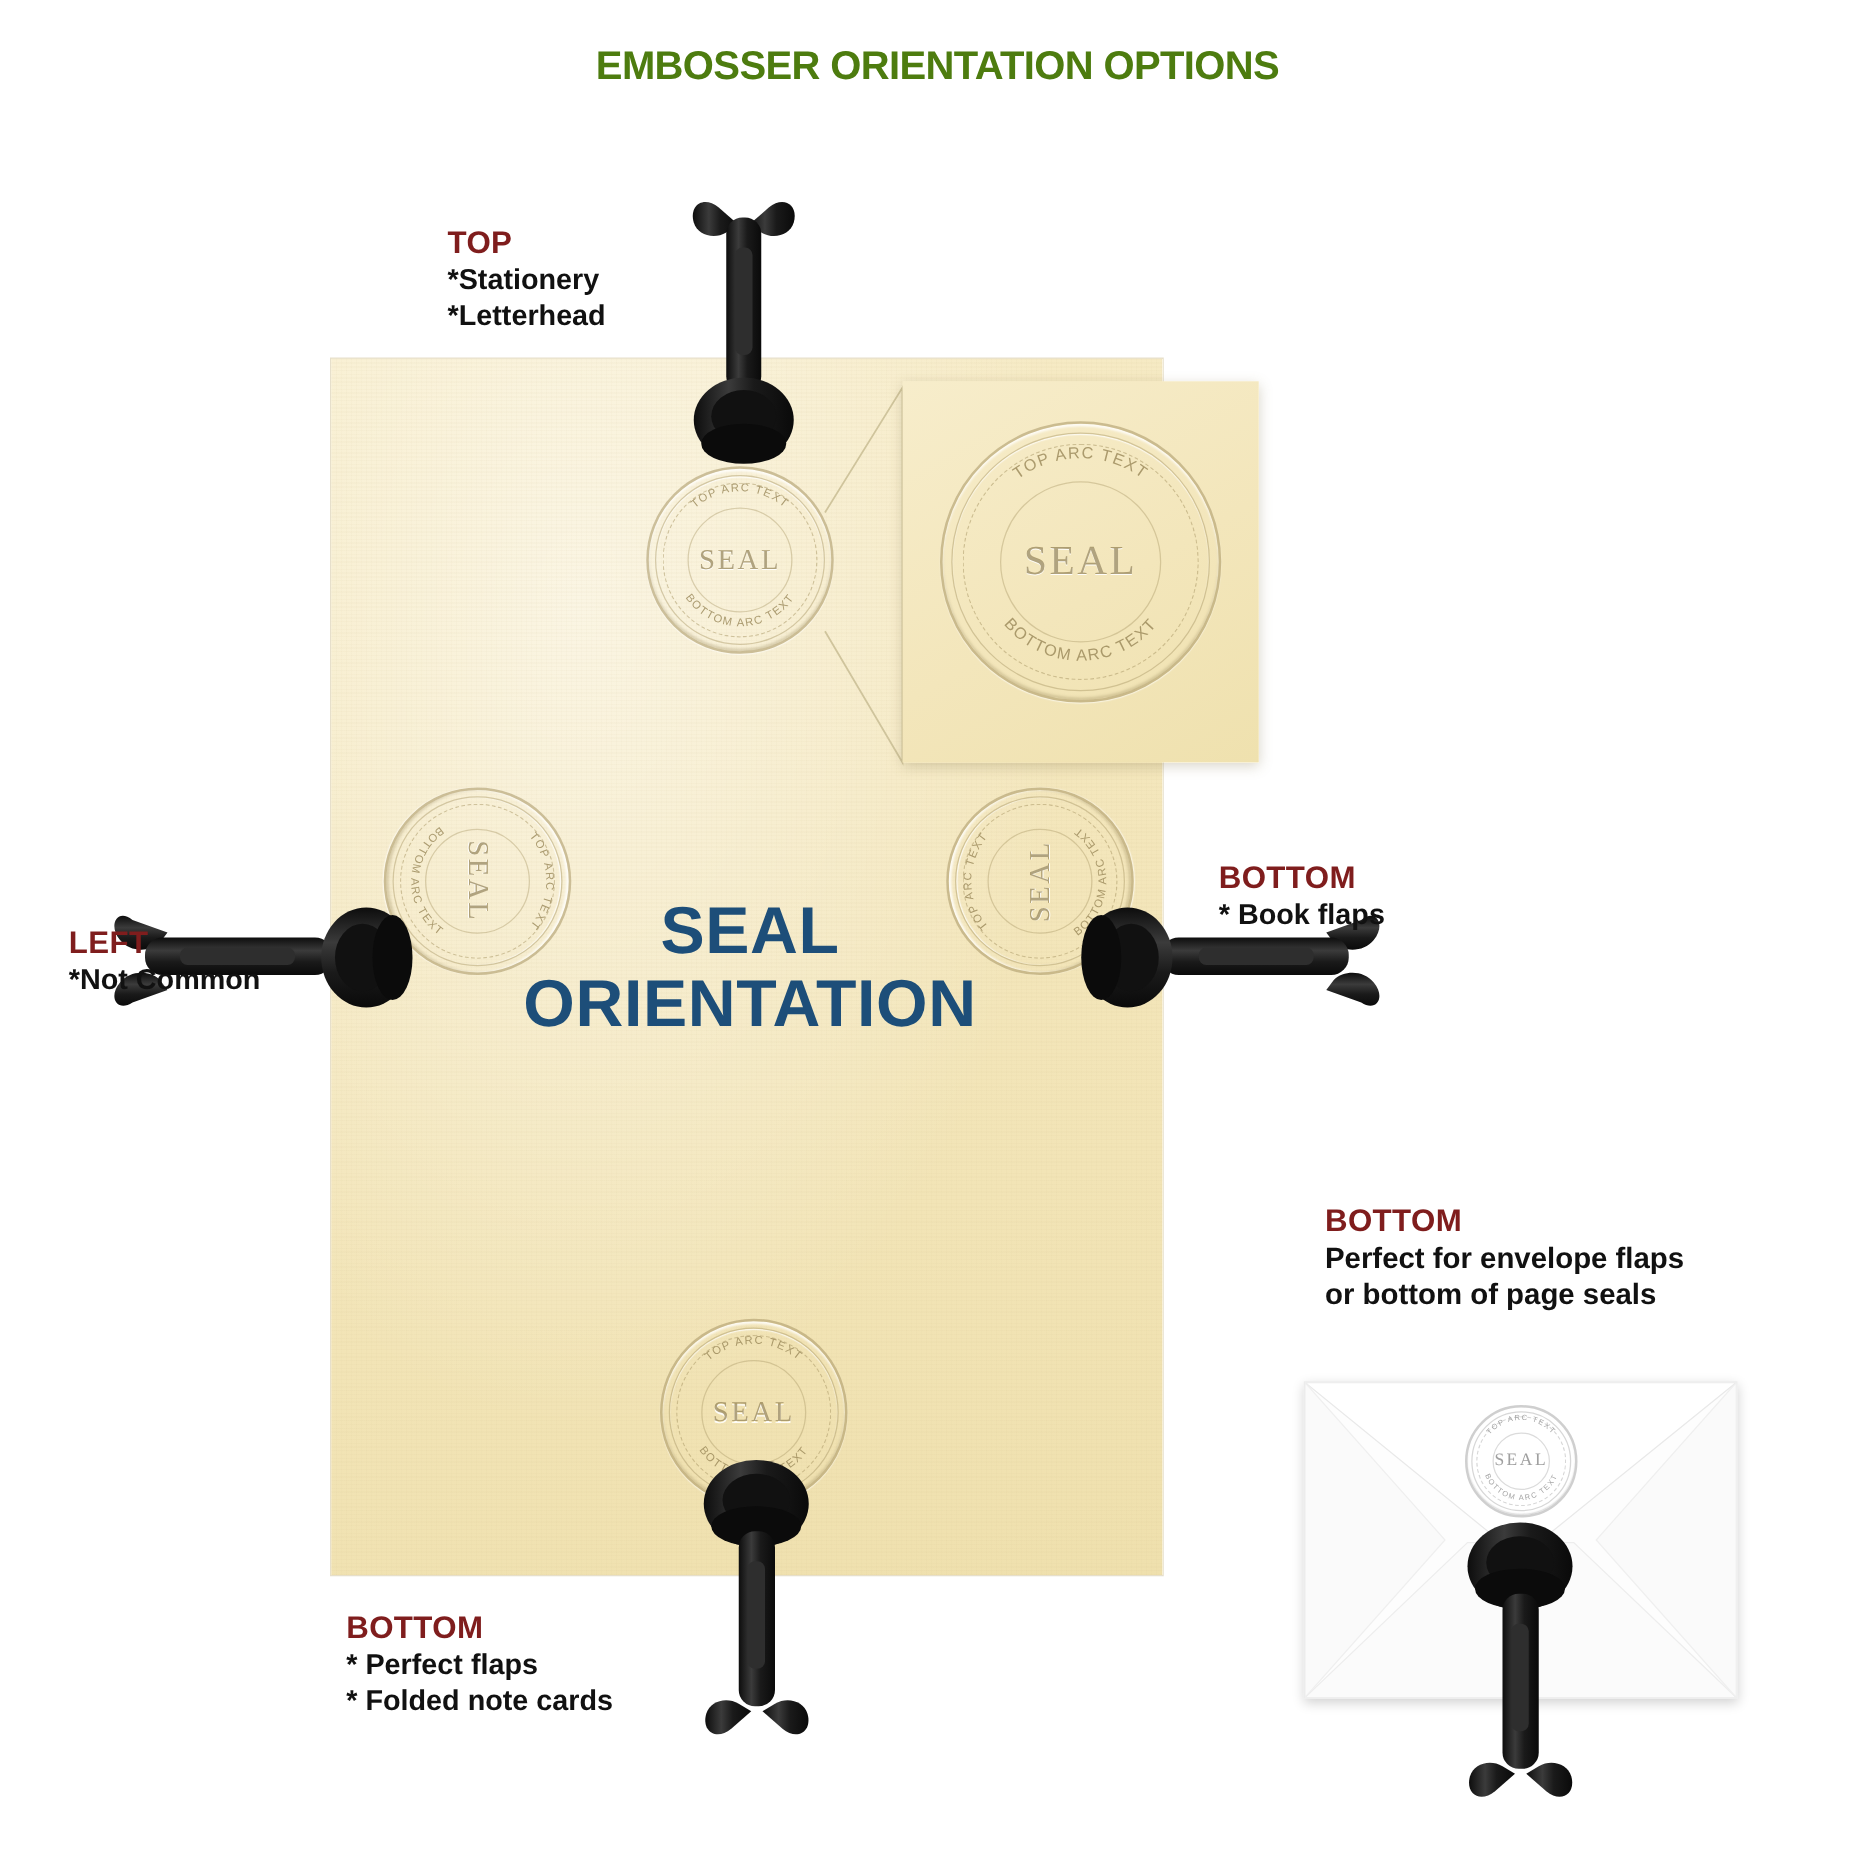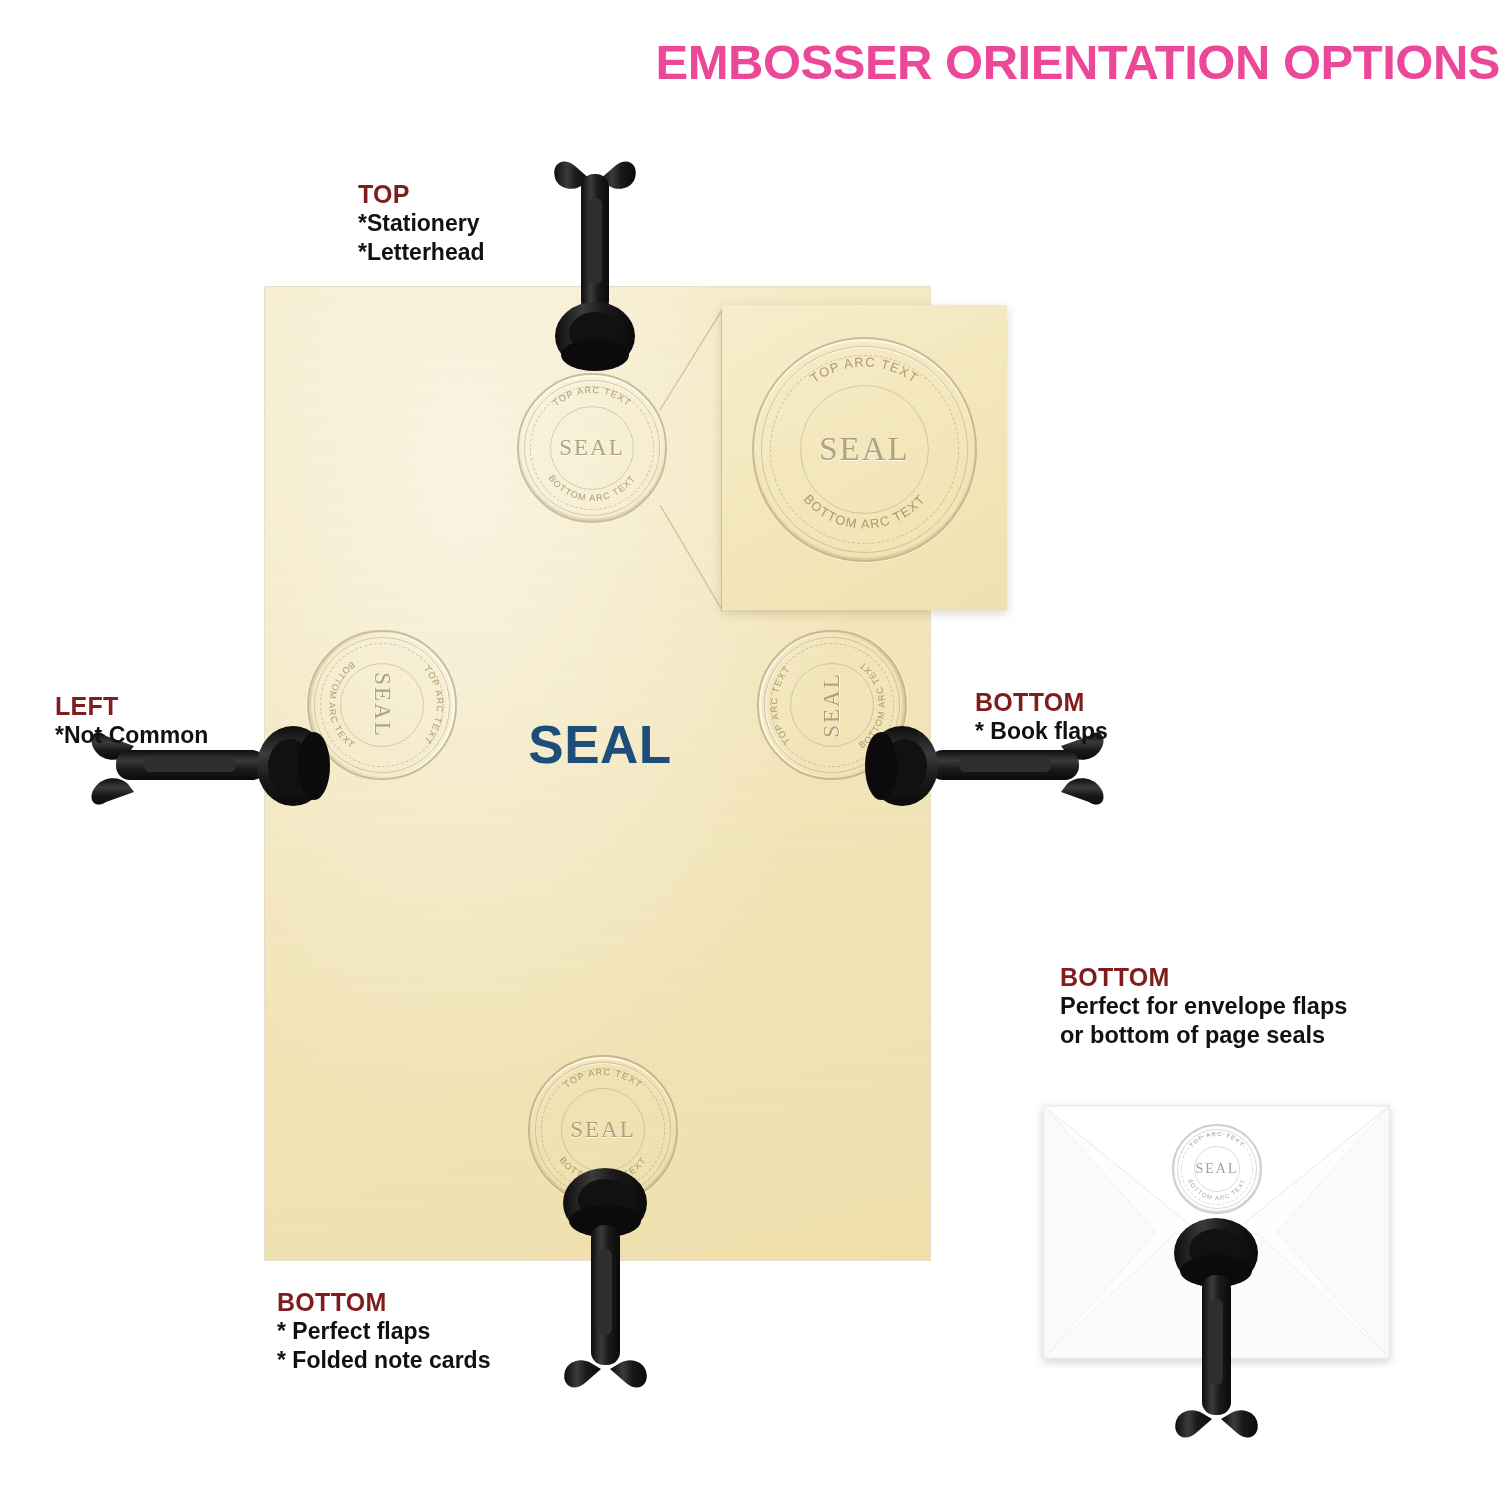--- a/index.html
+++ b/index.html
@@ -8,23 +8,23 @@
     background:#ffffff;
     font-family:"Liberation Sans", sans-serif;
     position:relative;
     overflow:hidden;
   }
   .stage{position:absolute;inset:0;}
 
   
   .title{
     position:absolute;top:34px;left:0;width:1500px;
-    text-align:right;
-    font-size:49px;font-weight:bold;letter-spacing:-0.5px;
-    color:#ec4899;
+    text-align:center;
+    font-size:32px;font-weight:bold;letter-spacing:-0.5px;
+    color:#4d7c0f;
   }
 
   
   .paper{
     position:absolute;left:265px;top:287px;width:665px;height:973px;
     background:
       radial-gradient(ellipse at 30% 20%, rgba(255,255,255,.55), rgba(255,255,255,0) 60%),
       linear-gradient(165deg,#f7ecc8 0%,#f4e7bd 40%,#f2e4b6 70%,#efe0ad 100%);
     box-shadow:0 0 0 1px rgba(200,185,140,.45);
   }
@@ -230,20 +230,21 @@
         <textPath href="#tarcB" startOffset="50%" text-anchor="middle">TOP ARC TEXT</textPath>
       </text>
       <text class="arctext" style="font-size:9px;">
         <textPath href="#barcB" startOffset="50%" text-anchor="middle">BOTTOM ARC TEXT</textPath>
       </text>
     </svg>
   </div>
 
   <div class="center-text">
     <div>SEAL</div>
+    <div>ORIENTATION</div>
   </div>
 
   <div class="tool" style="left:545px;top:150px;width:100px;height:240px;">
     <svg viewBox="0 0 100 240" width="100" height="240">
       <defs>
         <linearGradient id="g1" x1="0" y1="0" x2="1" y2="0">
           <stop offset="0" stop-color="#0d0d0d"></stop>
             <stop offset=".35" stop-color="#3b3b3b"></stop>
           <stop offset=".6" stop-color="#1a1a1a"></stop>
             <stop offset="1" stop-color="#0a0a0a"></stop>
@@ -346,21 +347,21 @@
       <path d="M73,238 C85,248 97,240 93,226 C90,216 77,212 67,218 L57,224 Z" fill="url(#g1)"></path>
     </svg>
   </div>
 
   <div class="label" style="left:358px;top:180px;">
     <div class="head">TOP</div>
     <div class="line">*Stationery</div>
     <div class="line">*Letterhead</div>
   </div>
 
-  <div class="label" style="left:55px;top:692px;">
+  <div class="label" style="left:55px;top:740px;">
     <div class="head">LEFT</div>
     <div class="line">*Not Common</div>
   </div>
 
   <div class="label" style="left:975px;top:688px;">
     <div class="head">BOTTOM</div>
     <div class="line">* Book flaps</div>
   </div>
 
   <div class="label" style="left:277px;top:1288px;">

